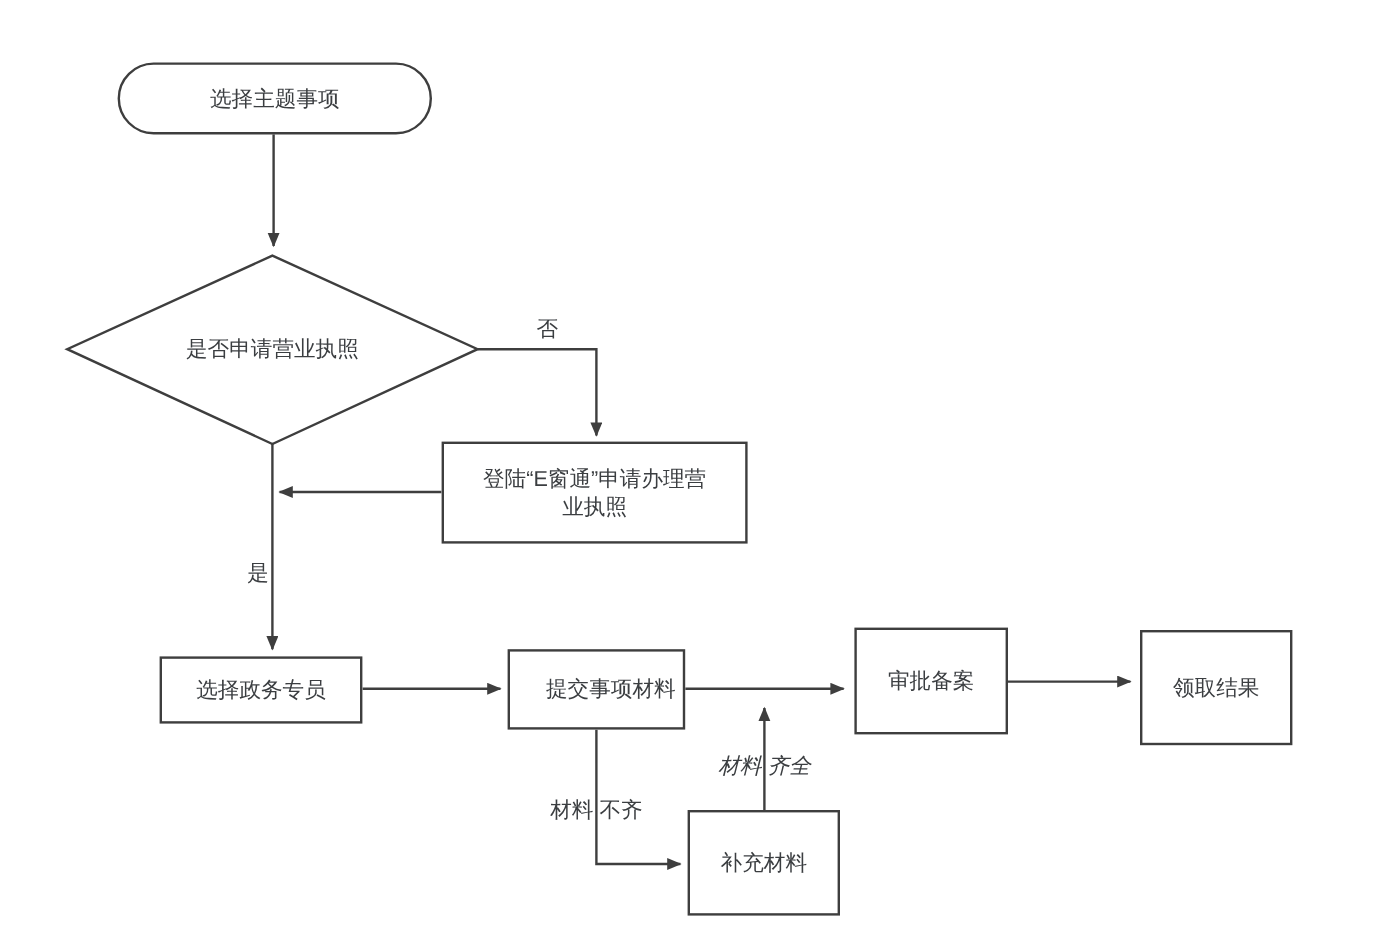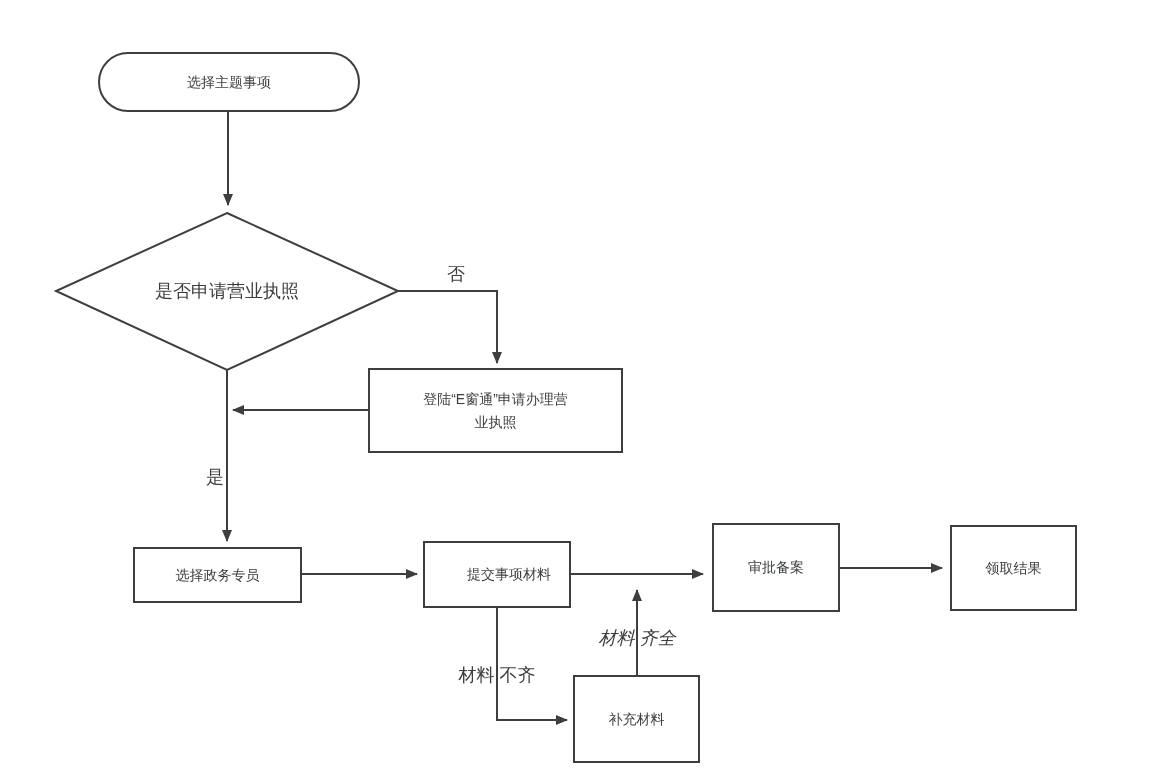--- a/index.html
+++ b/index.html
@@ -18,21 +18,21 @@
   }
   .node {
     position: absolute;
     box-sizing: border-box;
     border: 2px solid #3e3e3e;
     background: #ffffff;
     display: flex;
     align-items: center;
     justify-content: center;
     text-align: center;
-    font-size: 14px;
+    font-size: 18px;
     line-height: 23px;
     color: #3b3e41;
   }
   .node span { white-space: pre-line; }
   .stadium { border-radius: 30px; }
   .free-label {
     position: absolute;
     display: flex;
     align-items: center;
     justify-content: center;
@@ -93,21 +93,21 @@
   </div>
 
   <div class="node" style="left:423px; top:541px; width:148px; height:67px;padding-left:24px;">
     <span>提交事项材料</span>
   </div>
 
   <div class="node" style="left:712px; top:523px; width:128px; height:89px;">
     <span>审批备案</span>
   </div>
 
-  <div class="node" style="left:950px; top:525px; width:127px; height:86px;">
+  <div class="node" style="left:950px; top:525px; width:127px; height:96px;">
     <span>领取结果</span>
   </div>
 
   <div class="node" style="left:573px; top:675px; width:127px; height:88px;">
     <span>补充材料</span>
   </div>
 
   <div class="free-label" style="left:436px; top:263px; width:40px; height:22px;">否</div>
   <div class="free-label" style="left:195px; top:466px; width:40px; height:22px;">是</div>
   <div class="free-label" style="left:437px; top:664px; width:120px; height:22px;">材料 不齐</div>

